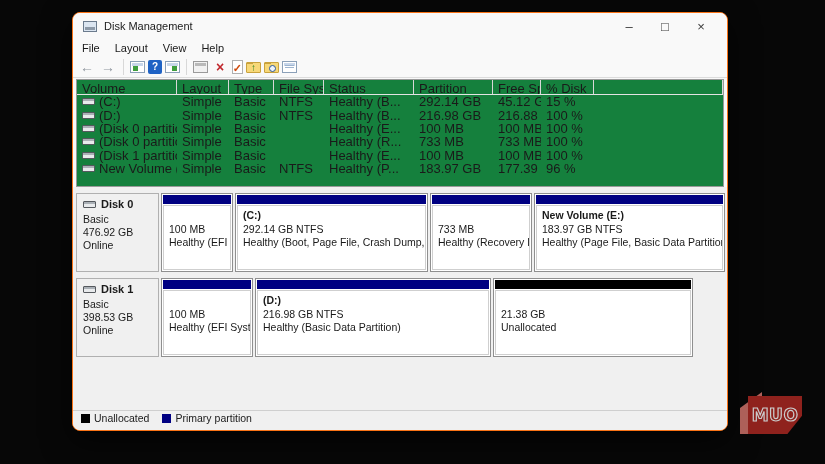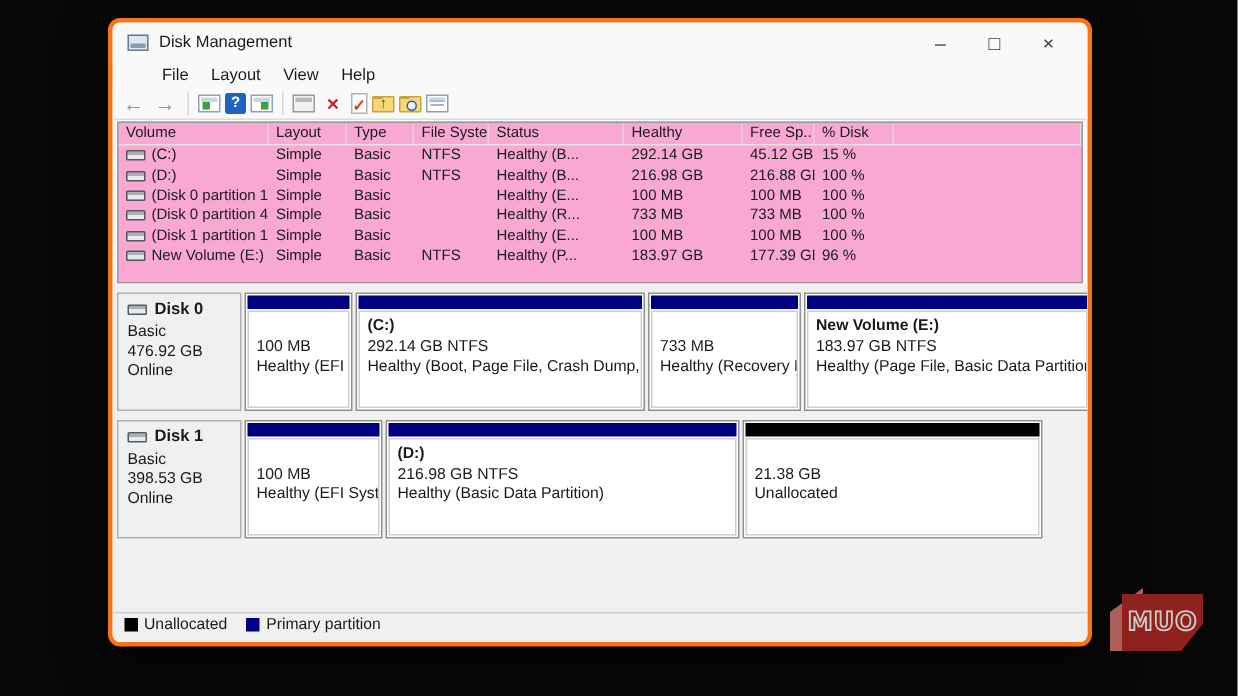--- a/index.html
+++ b/index.html
@@ -6,33 +6,33 @@
   html,body { width:825px; height:464px; }
   body {
     background:#070707;
     font-family:"Liberation Sans", sans-serif;
     position:relative;
     overflow:hidden;
     color:#1a1a1a;
   }
   .window {
     position:absolute; left:72px; top:12px; width:656px; height:419px;
-    background:#f9f9f9; border:3px solid #f97316; border-radius:8px;
+    background:#f9f9f9; border:1px solid #f97316; border-radius:8px;
     overflow:hidden; display:flex; flex-direction:column;
     box-shadow:0 10px 30px rgba(0,0,0,.65);
   }
   
   .titlebar { height:26px; flex:none; display:flex; align-items:center; padding:0 8px 0 10px; background:#f9f9f9; }
   .app-icon { width:14px; height:11px; border:1px solid #6b7b8d; background:#dce6f1; position:relative; flex:none; }
   .app-icon::after { content:""; position:absolute; left:1px; right:1px; bottom:1px; height:3px; background:#8d9aa8; }
   .title-text { font-size:11px; margin-left:7px; white-space:nowrap; }
   .win-controls { margin-left:auto; display:flex; }
   .win-btn { width:36px; height:24px; display:flex; align-items:center; justify-content:center; font-size:13px; color:#3a3a3a; cursor:default; }
   
-  .menubar { height:17px; flex:none; display:flex; align-items:center; padding-left:9px; gap:15px; font-size:11px; background:#f9f9f9;margin-left:24px; }
+  .menubar { height:17px; flex:none; display:flex; align-items:center; padding-left:9px; gap:15px; font-size:11px; background:#f9f9f9; }
   .menu-item { white-space:nowrap; }
   
   .toolbar { height:22px; flex:none; display:flex; align-items:center; padding-left:5px; gap:3px; background:#f9f9f9; border-bottom:1px solid #dcdcdc; }
   .tb-sep { width:1px; height:16px; background:#d8d8d8; margin:0 3px; }
   .tb-icon { width:18px; height:17px; display:flex; align-items:center; justify-content:center; position:relative; font-size:12px; }
   .back-icon, .forward-icon { color:#8f969e; font-weight:900; font-size:14px; }
   .console-tree-icon, .action-pane-icon { width:15px; height:12px; border:1px solid #8ba0b8; background:#fff; }
   .console-tree-icon::before, .action-pane-icon::before { content:""; position:absolute; left:1px; right:1px; top:1px; height:3px; background:#c7d6ea; }
   .console-tree-icon::after { content:""; position:absolute; left:2px; bottom:1px; width:5px; height:5px; background:#3f9e3f; }
   .action-pane-icon::after { content:""; position:absolute; right:2px; bottom:1px; width:5px; height:5px; background:#3f9e3f; }
@@ -44,21 +44,21 @@
   .task-check-icon::after { content:"\2713"; position:absolute; right:0; bottom:-2px; color:#cf4a0c; font-weight:bold; font-size:11px; }
   .folder-up-icon, .folder-search-icon { width:15px; height:11px; background:#f7d878; border:1px solid #c9a23d; border-radius:1px; margin-top:2px; }
   .folder-up-icon::before, .folder-search-icon::before { content:""; position:absolute; left:0; top:-1px; width:6px; height:2px; background:#c9a23d; }
   .folder-up-icon::after { content:"\2191"; position:absolute; left:0; right:0; top:0; bottom:0; display:flex; align-items:center; justify-content:center; color:#1e7d1e; font-weight:900; font-size:10px; }
   .folder-search-icon::after { content:""; position:absolute; left:4px; top:2px; width:5px; height:5px; border:1.5px solid #2b579a; border-radius:50%; background:#eef4fb; }
   .properties-icon { width:15px; height:12px; border:1px solid #8ba0b8; background:#fff; }
   .properties-icon::before { content:""; position:absolute; left:1px; right:1px; top:1px; height:3px; background:#c7d6ea; }
   .properties-icon::after { content:""; position:absolute; left:2px; bottom:2px; width:9px; height:5px;
     background:repeating-linear-gradient(#9db4cf 0 1px, transparent 1px 2.5px); }
   
-  .volume-table { flex:none; margin:1px 3px 0 3px; height:108px; border:1px solid #999; background:#f9a8d4; font-size:10px; overflow:hidden; }
+  .volume-table { flex:none; margin:1px 3px 0 3px; height:108px; border:1px solid #999; background:#15803d; font-size:13px; overflow:hidden; }
   .tr, .thead { display:flex; }
   .thead { height:15px; border-bottom:1px solid #e3e3e3; }
   .th { border-right:1px solid #d8d8d8; padding:1px 0 0 5px; white-space:nowrap; overflow:hidden; }
   .tr { height:13.4px; align-items:center; }
   .td { padding-left:5px; white-space:nowrap; overflow:hidden; display:flex; align-items:center; }
   .c0{width:100px;} .c1{width:52px;} .c2{width:45px;} .c3{width:50px;}
   .c4{width:90px;} .c5{width:79px;} .c6{width:48px;} .c7{width:53px;} .c8{flex:1;}
   .drive-icon { width:13px; height:7px; flex:none; background:linear-gradient(#aab0b6 0 45%, #e8eaec 45% 100%); border:1px solid #55595e; border-radius:1px; margin-right:4px; }
   
   .graph-area { flex:1; background:#f0f0f0; padding:6px 3px 0 3px; overflow:hidden; }
@@ -124,21 +124,21 @@
       <span class="tb-icon properties-icon"></span>
     </div>
 
   <div class="volume-table">
     <div class="thead">
         <div class="th c0">Volume</div>
         <div class="th c1">Layout</div>
         <div class="th c2">Type</div>
         <div class="th c3">File System</div>
         <div class="th c4">Status</div>
-        <div class="th c5">Healthy</div>
+        <div class="th c5">Partition</div>
         <div class="th c6">Free Sp...</div>
         <div class="th c7">% Disk</div>
         <div class="th c8"></div>
       </div>
     <div class="tbody">
         <div class="tr">
           <div class="td c0">
             <span class="drive-icon"></span>
             <span>(C:)</span>
           </div>

